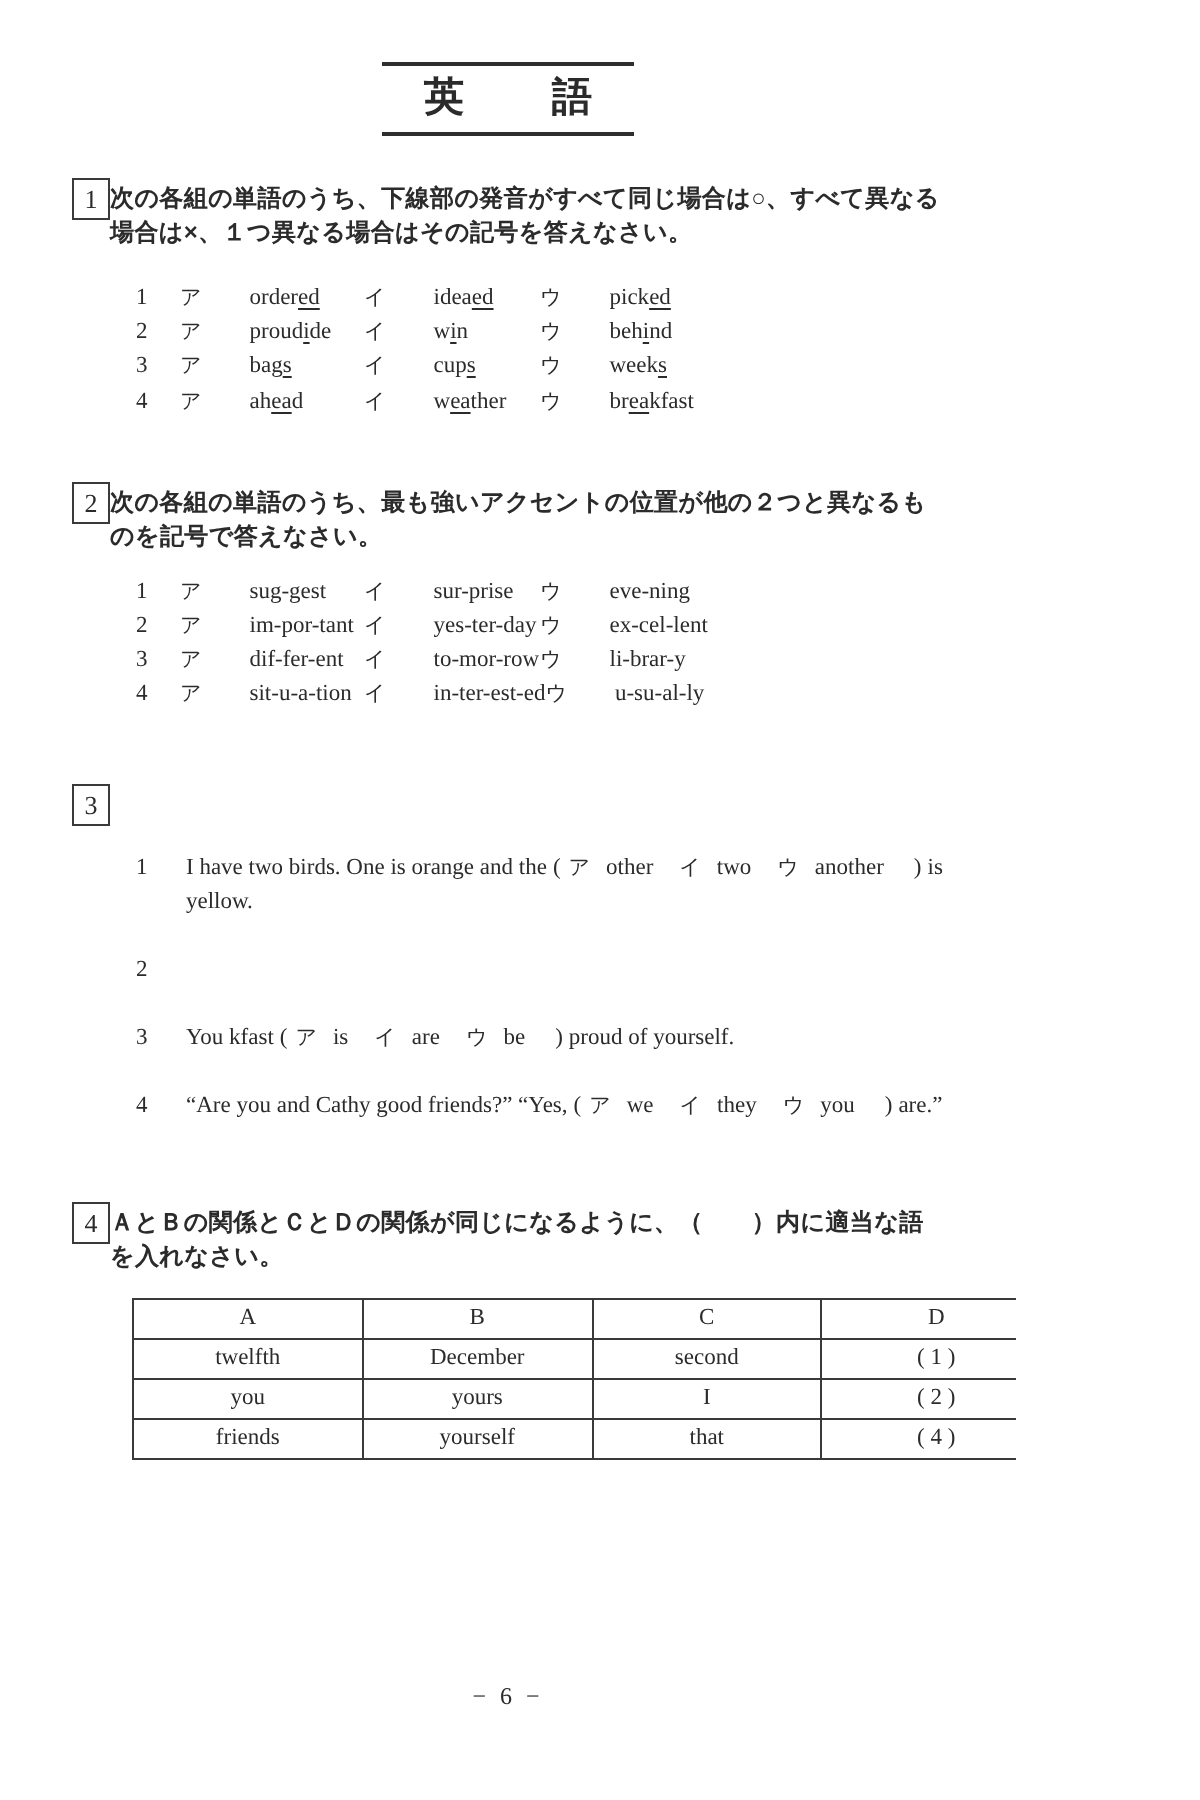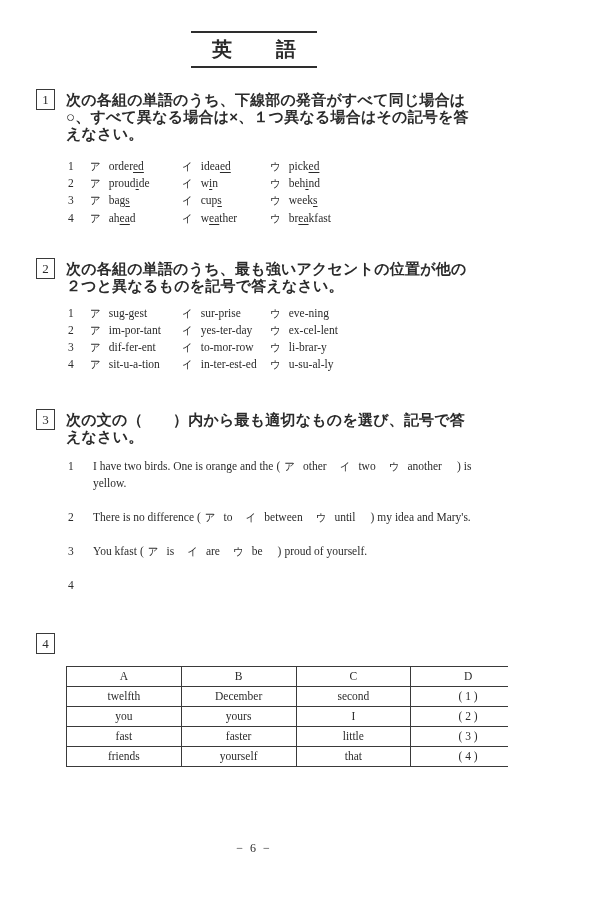--- a/index.html
+++ b/index.html
@@ -38,39 +38,38 @@
     flex:0 0 auto;
     width:17px; height:19px;
     border:1px solid #3a3a3a;
     text-align:center;
     font-size:13px; line-height:19px;
     margin-top:1px;
   }
   .sec-title {
     font-family:"Liberation Sans","DejaVu Sans",sans-serif;
     font-weight:bold;
-    font-size:15px;
+    font-size:12px;
     line-height:17px;
-    margin-left:11px;
     padding-top:3px;
     letter-spacing:0.2px;
   }
   
   .rows { margin-left:32px; font-size:11.5px; }
   .wrow { display:flex; line-height:17.2px; }
   .rnum { flex:0 0 22px; }
   .opt  { display:flex; }
   .opt.o1 { flex:0 0 92px; }
   .opt.o2 { flex:0 0 88px; }
   .kana {
     font-family:"Liberation Sans","DejaVu Sans",sans-serif;
     font-size:10.5px;
     margin-right:8px;
   }
-  .word { white-space:nowrap; }
+  .word { white-space:nowrap;margin-left:16px; }
   .ul { text-decoration:underline; text-underline-offset:2px; text-decoration-thickness:1px; }
   
   .items { margin-left:32px; margin-top:13px; font-size:11.5px; }
   .sent-row { display:flex; line-height:17px; margin-bottom:17px; }
   .rnum3 { flex:0 0 25px; }
   .sent { }
   .op { margin:0 4px 0 3px; }
   .cp { margin:0 3px 0 2px; }
   .choice { margin-right:13px; white-space:nowrap; }
   .choice:last-of-type { margin-right:0; }
@@ -261,49 +260,49 @@
               <span class="word">u-su-al-ly</span>
             </span>
         </div>
 
       </div>
     </div>
 
     <div class="section" id="sec3">
       <div class="sec-head">
         <div class="sec-num">3</div>
-        <div class="sec-title">次の文の（　　）内から最も適切なものを選び、記号で答えなさい。</div>
       </div>
       <div class="items">
 
         <div class="sent-row">
           <span class="rnum3">1</span>
           <span class="sent"><span>I have two birds.  One is orange and the</span><span class="op">(</span><span class="choice"><span class="kana">ア</span><span>other</span></span><span class="choice"><span class="kana">イ</span><span>two</span></span><span class="choice"><span class="kana">ウ</span><span>another</span></span><span class="cp">)</span><span>is yellow.</span></span>
         </div>
 
         <div class="sent-row">
           <span class="rnum3">2</span>
-          <span class="sent"><span>There is no difference</span><span class="op">(</span><span class="choice"><span class="kana">ア</span><span>to</span></span><span class="choice"><span class="kana">イ</span><span>between</span></span><span class="choice"><span class="kana">ウ</span><span>until</span></span><span class="cp">)</span><span>my idea and Mary's.</span></span>
         </div>
 
         <div class="sent-row">
           <span class="rnum3">3</span>
           <span class="sent"><span>You kfast</span><span class="op">(</span><span class="choice"><span class="kana">ア</span><span>is</span></span><span class="choice"><span class="kana">イ</span><span>are</span></span><span class="choice"><span class="kana">ウ</span><span>be</span></span><span class="cp">)</span><span>proud of yourself.</span></span>
         </div>
 
         <div class="sent-row">
           <span class="rnum3">4</span>
+          <span class="sent"><span>“Are you and Cathy good friends?”  “Yes,</span><span class="op">(</span><span class="choice"><span class="kana">ア</span><span>we</span></span><span class="choice"><span class="kana">イ</span><span>they</span></span><span class="choice"><span class="kana">ウ</span><span>you</span></span><span class="cp">)</span><span>are.”</span></span>
         </div>
 
       </div>
     </div>
 
     <div class="section" id="sec4">
       <div class="sec-head">
         <div class="sec-num">4</div>
+        <div class="sec-title">ＡとＢの関係とＣとＤの関係が同じになるように、（　　）内に適当な語を入れなさい。</div>
       </div>
 
       <table class="an-table">
         <thead>
           <tr>
             <th>A</th>
             <th>B</th>
             <th>C</th>
             <th>D</th>
           </tr>
@@ -315,26 +314,20 @@
             <td>second</td>
             <td>( 1 )</td>
           </tr>
           <tr>
             <td>you</td>
             <td>yours</td>
             <td>I</td>
             <td>( 2 )</td>
           </tr>
           <tr>
-            <td>fast</td>
-            <td>faster</td>
-            <td>little</td>
-            <td>( 3 )</td>
-          </tr>
-          <tr>
             <td>friends</td>
             <td>yourself</td>
             <td>that</td>
             <td>( 4 )</td>
           </tr>
         </tbody>
       </table>
     </div>
 
   </div>

